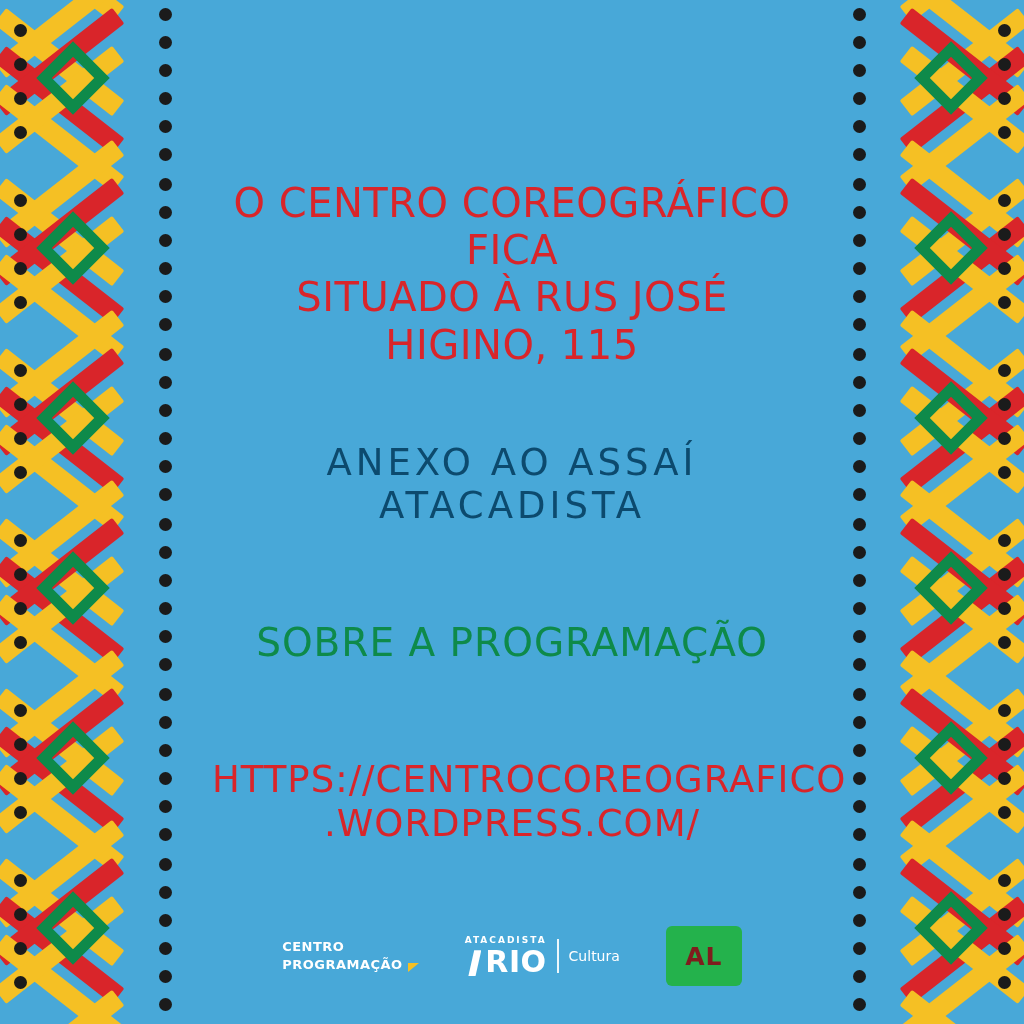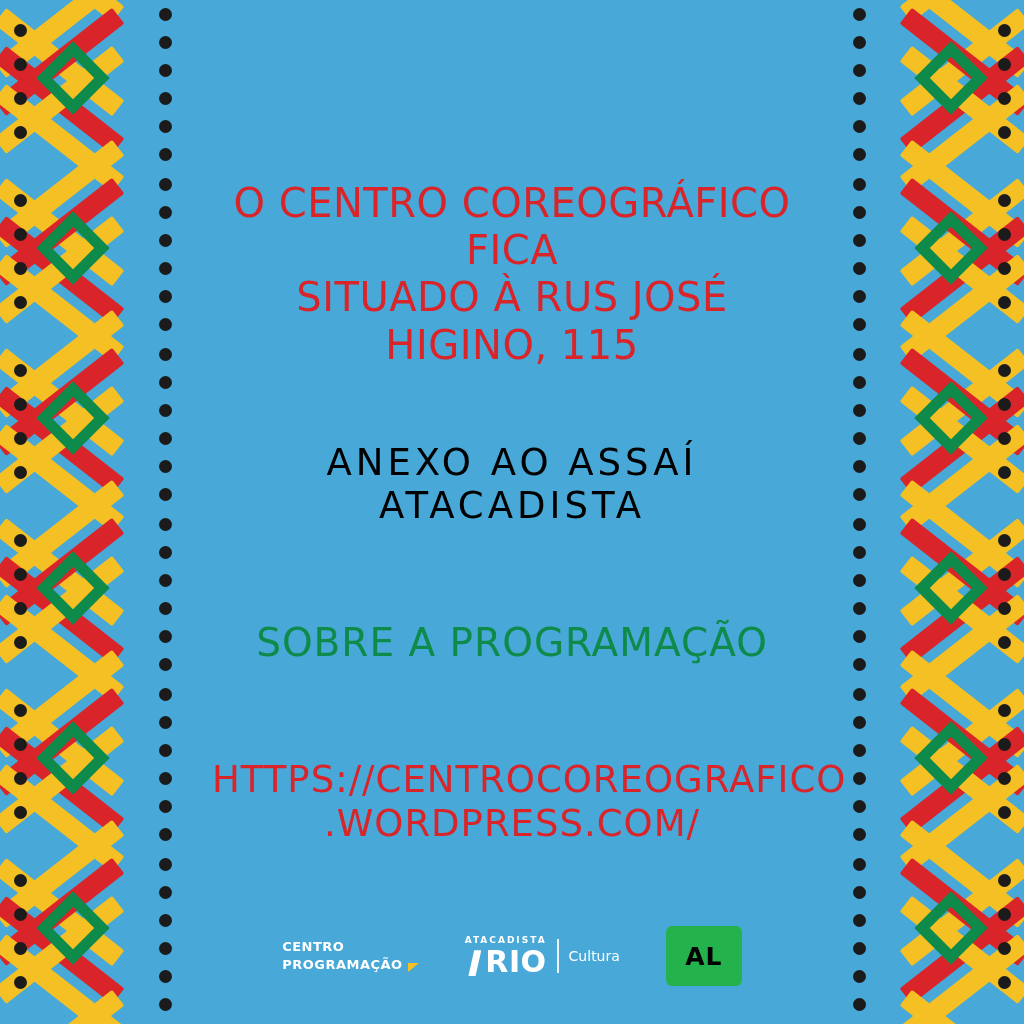--- a/index.html
+++ b/index.html
@@ -81,21 +81,21 @@
   }
   .line {
     display: block;
     font-family: "DejaVu Sans", sans-serif;
     font-weight: normal;
     text-transform: uppercase;
     line-height: 1.18;
   }
 
   .red   { color: #d9252a; }
-  .yellow{ color: #000000; }
+  .yellow{ color: #0c4a6e; }
   .green { color: #0e8a4a; }
 
   .b1 .line { font-size: 40px; letter-spacing: 0.5px; }
   .b2 { margin-top: 72px; }
   .b2 .line { font-size: 37px; letter-spacing: 4px; }
   .b3 { margin-top: 92px; }
   .b3 .line { font-size: 39px; letter-spacing: 1px; }
   .b4 { margin-top: 92px; }
   .b4 .line { font-size: 37px; letter-spacing: 1px; }
 
@@ -172,21 +172,21 @@
   .cultura {
     color: #ffffff;
     font-family: "DejaVu Sans", sans-serif;
     font-size: 14px;
   }
   .logo-al {
     width: 76px;
     height: 60px;
     background: #24b24c;
     border-radius: 6px;
-    color: #000000;
+    color: #7f1d1d;
     display: flex;
     align-items: center;
     justify-content: center;
     font-family: "DejaVu Sans", sans-serif;
     font-weight: bold;
     font-size: 25px;
     letter-spacing: 1px;
   }
 </style>
 </head>

